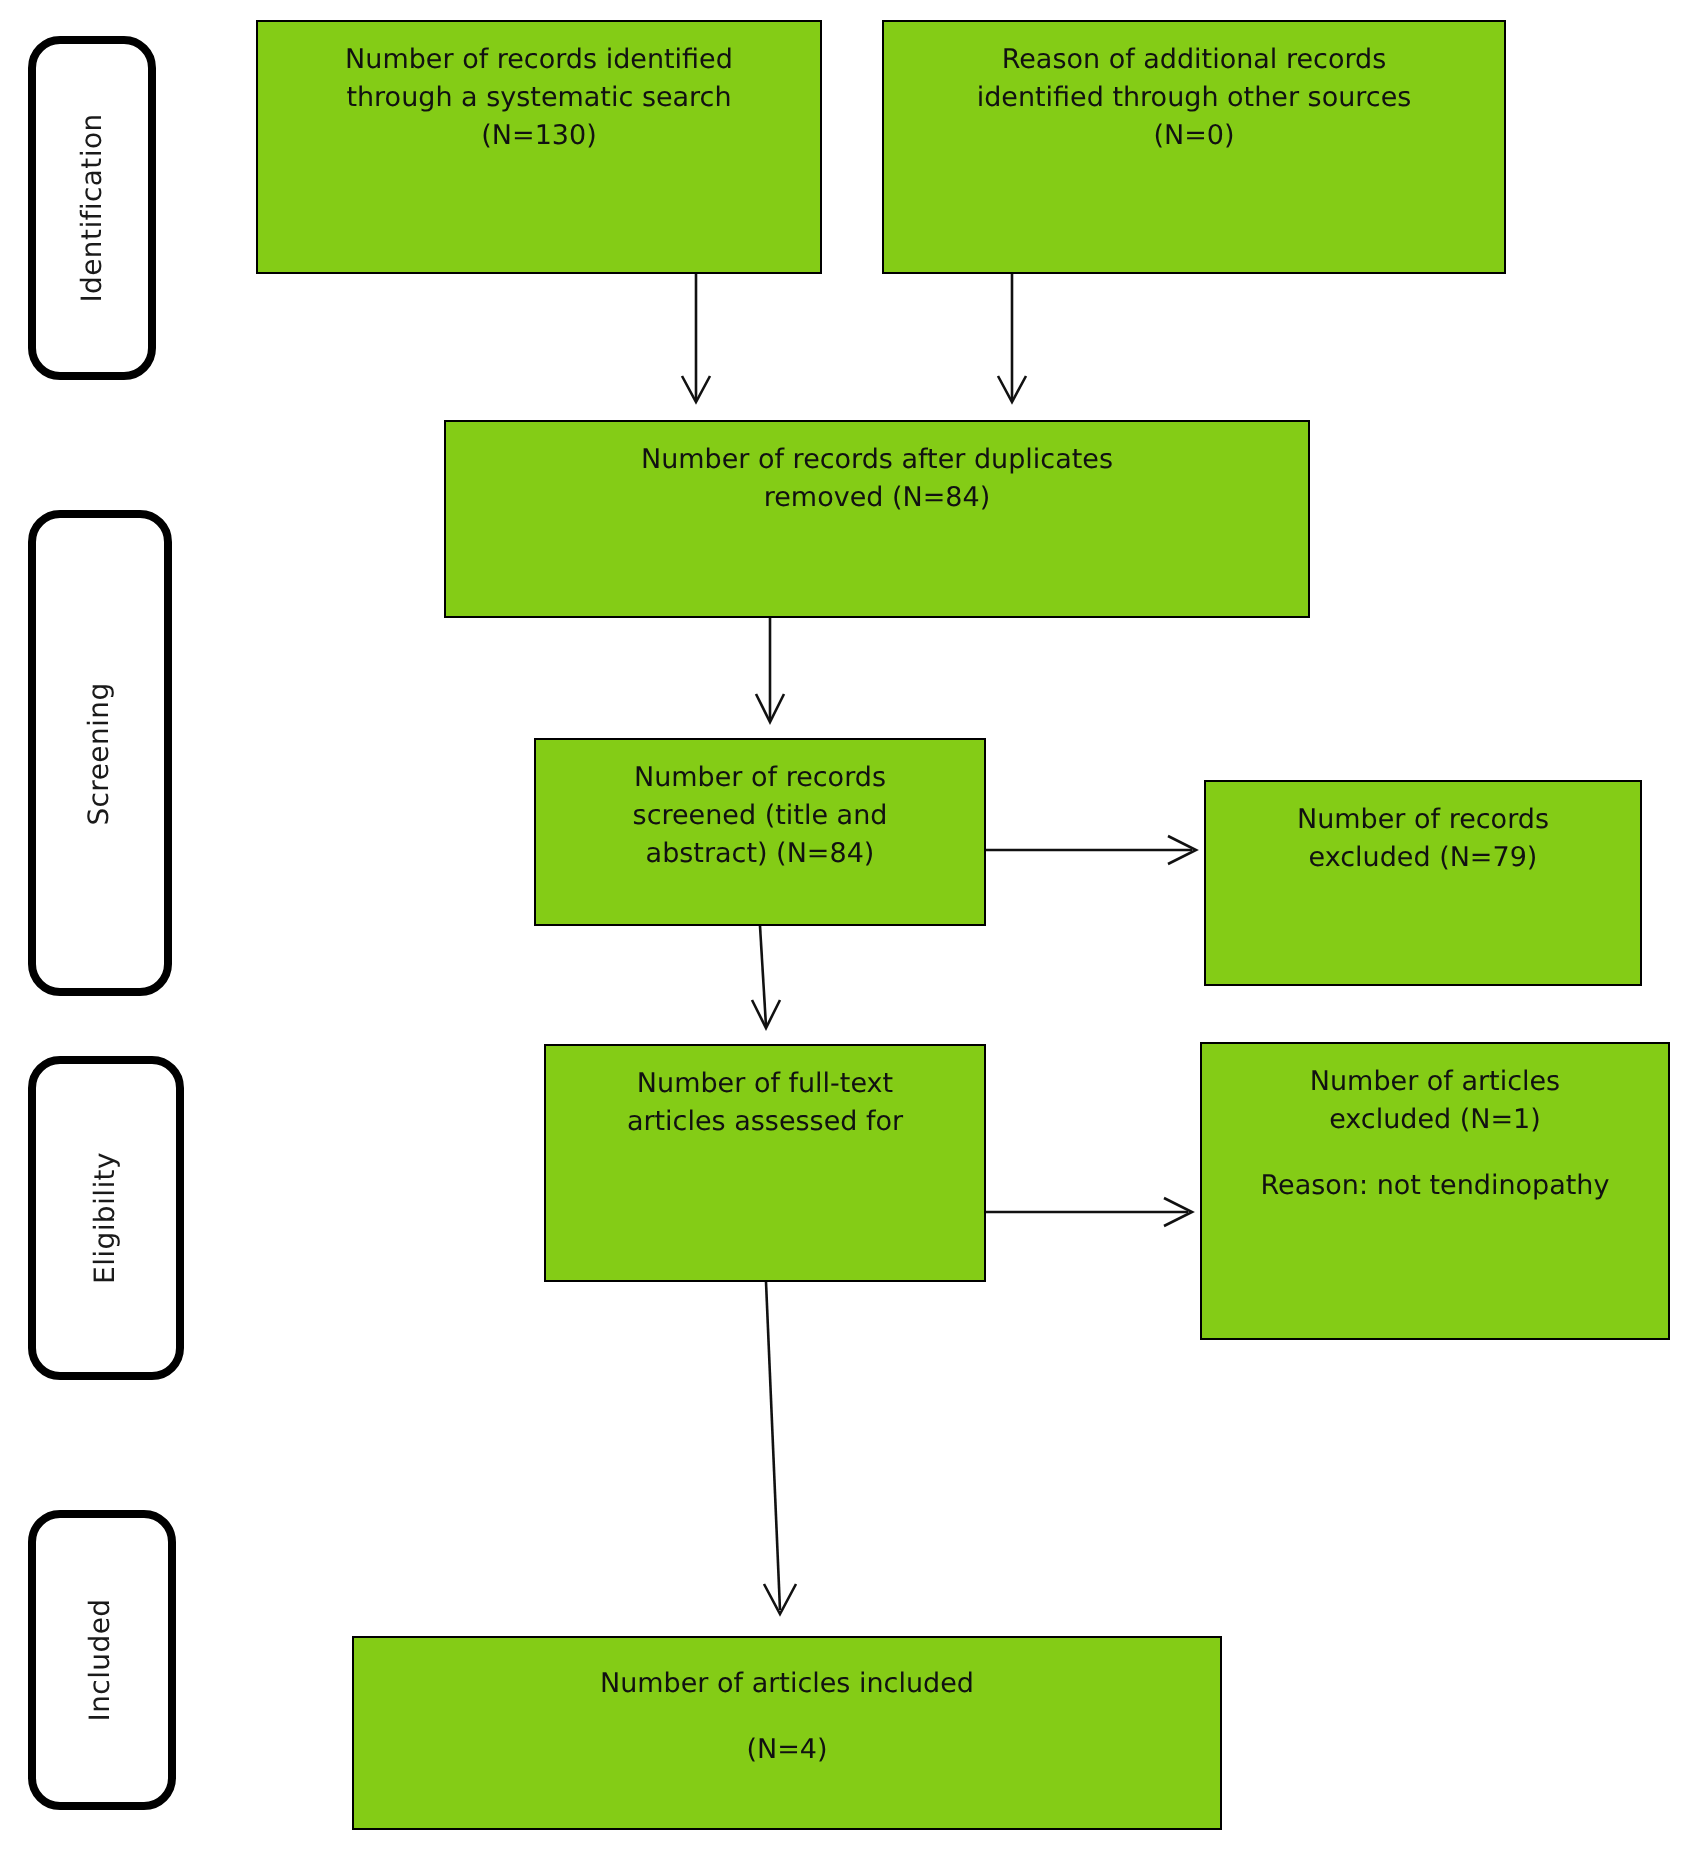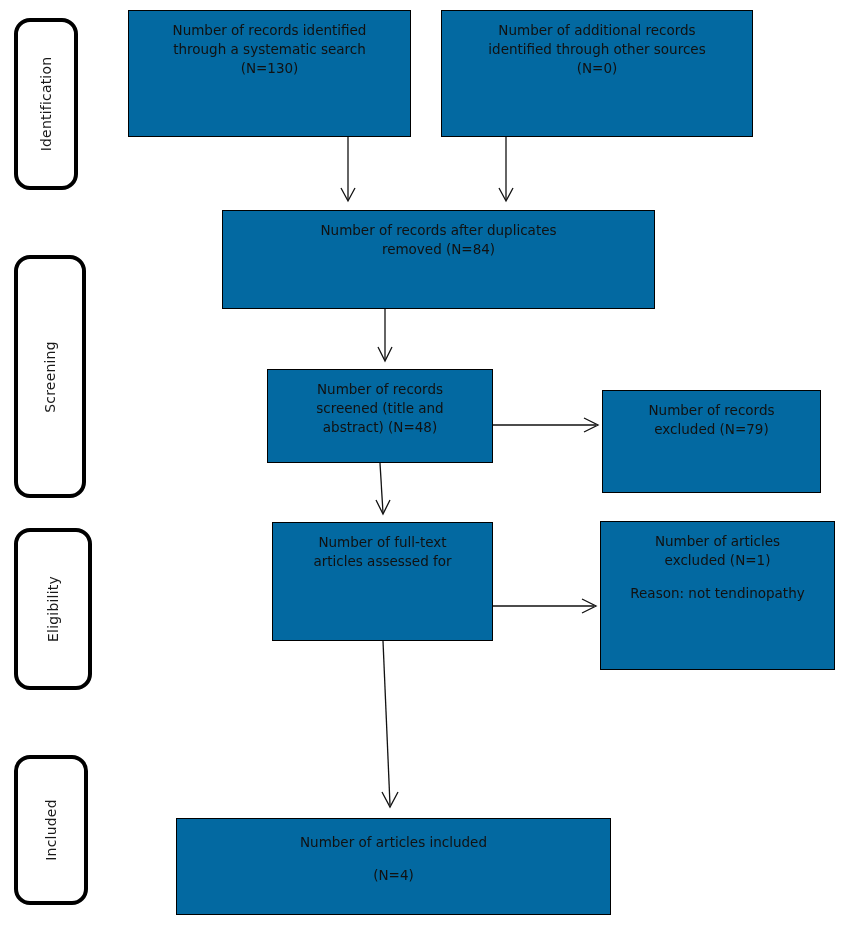--- a/index.html
+++ b/index.html
@@ -32,21 +32,21 @@
     transform: rotate(-90deg);
     white-space: nowrap;
     font-size: 14px;
     color: #1a1a1a;
     letter-spacing: 0.2px;
   }
   
   .flow-box {
     position: absolute;
     border: 1.6px solid #000000;
-    background: #0369a1;
+    background: #84cc16;
     box-sizing: border-box;
     padding-top: 10px;
     text-align: center;
     font-size: 13.5px;
     line-height: 1.42;
     color: #111111;
   }
   .flow-box .line { display: block; }
   .flow-box .line.bold { font-weight: normal; }
   .flow-box .line.spacer-above { margin-top: 14px; }
@@ -85,34 +85,34 @@
     <span class="stage-text">Included</span>
   </div>
 
   <div class="flow-box" style="left:128px; top:10px; width:283px; height:127px;">
     <span class="line">Number of records identified</span>
     <span class="line">through a systematic search</span>
     <span class="line">(N=130)</span>
   </div>
 
   <div class="flow-box" style="left:441px; top:10px; width:312px; height:127px;">
-    <span class="line">Number of additional records</span>
+    <span class="line">Reason of additional records</span>
     <span class="line">identified through other sources</span>
     <span class="line">(N=0)</span>
   </div>
 
   <div class="flow-box" style="left:222px; top:210px; width:433px; height:99px;">
     <span class="line">Number of records after duplicates</span>
     <span class="line">removed (N=84)</span>
   </div>
 
   <div class="flow-box" style="left:267px; top:369px; width:226px; height:94px;">
     <span class="line">Number of records</span>
     <span class="line">screened (title and</span>
-    <span class="line">abstract) (N=48)</span>
+    <span class="line">abstract) (N=84)</span>
   </div>
 
   <div class="flow-box" style="left:602px; top:390px; width:219px; height:103px;">
     <span class="line">Number of records</span>
     <span class="line">excluded (N=79)</span>
   </div>
 
   <div class="flow-box" style="left:272px; top:522px; width:221px; height:119px;">
     <span class="line">Number of full-text</span>
     <span class="line">articles assessed for</span>

